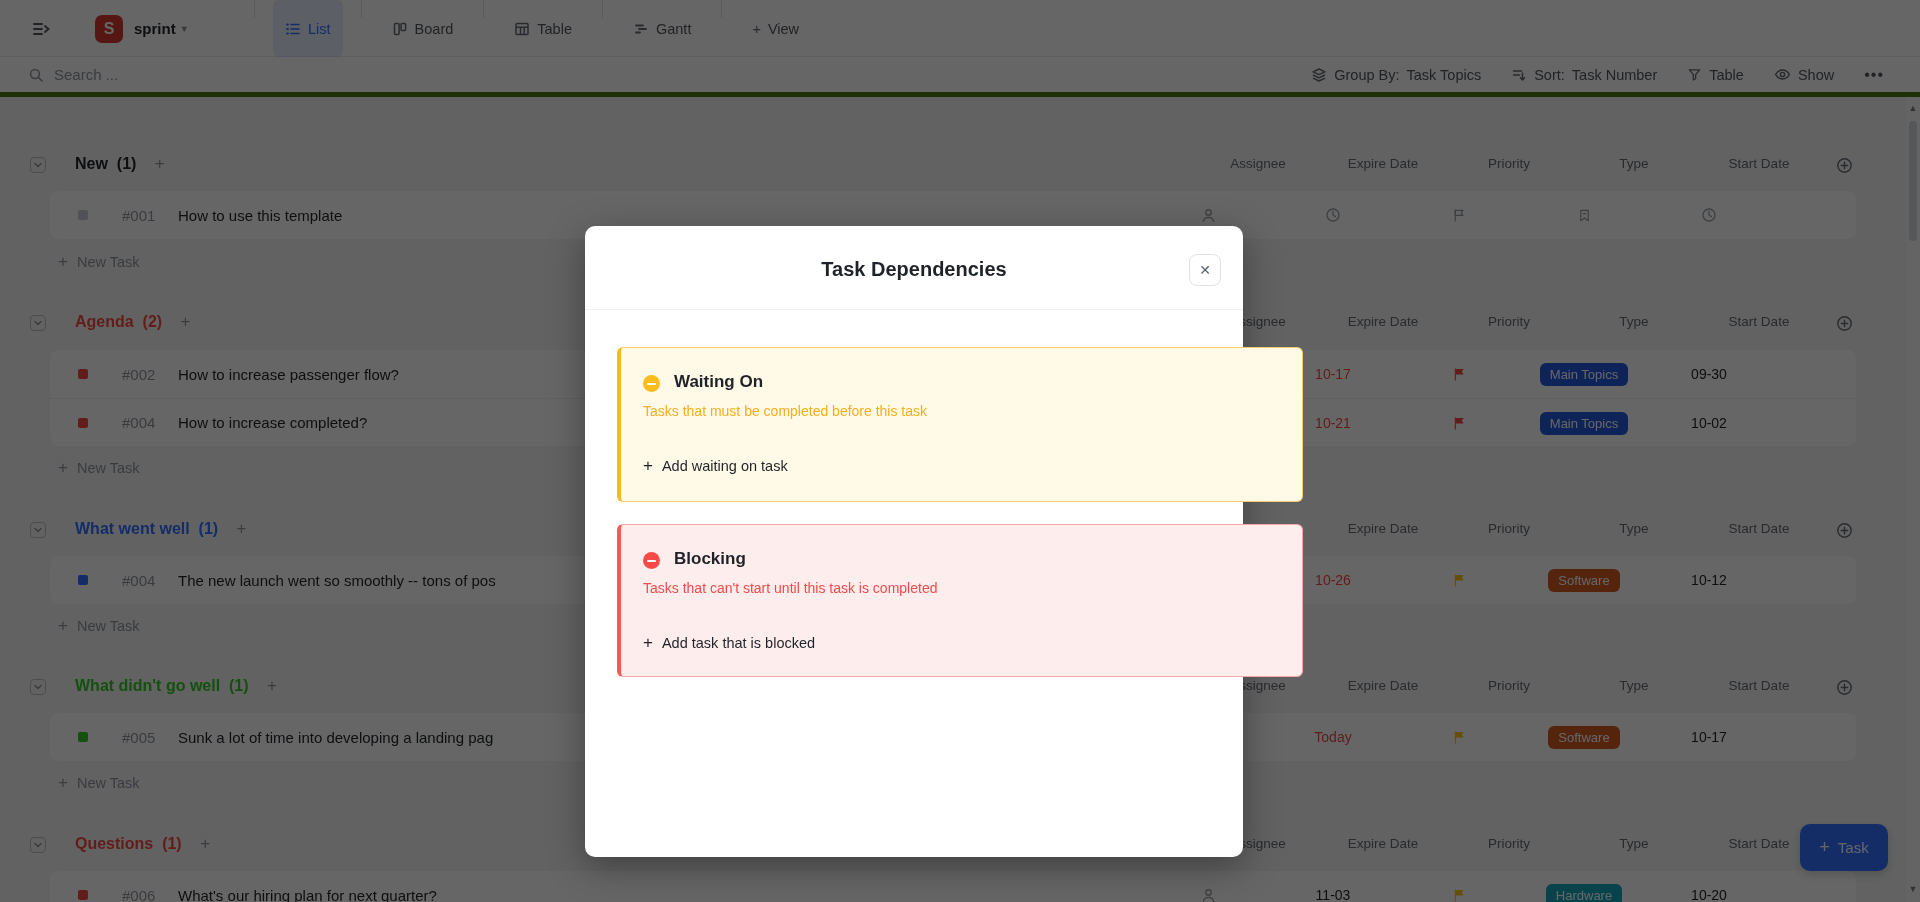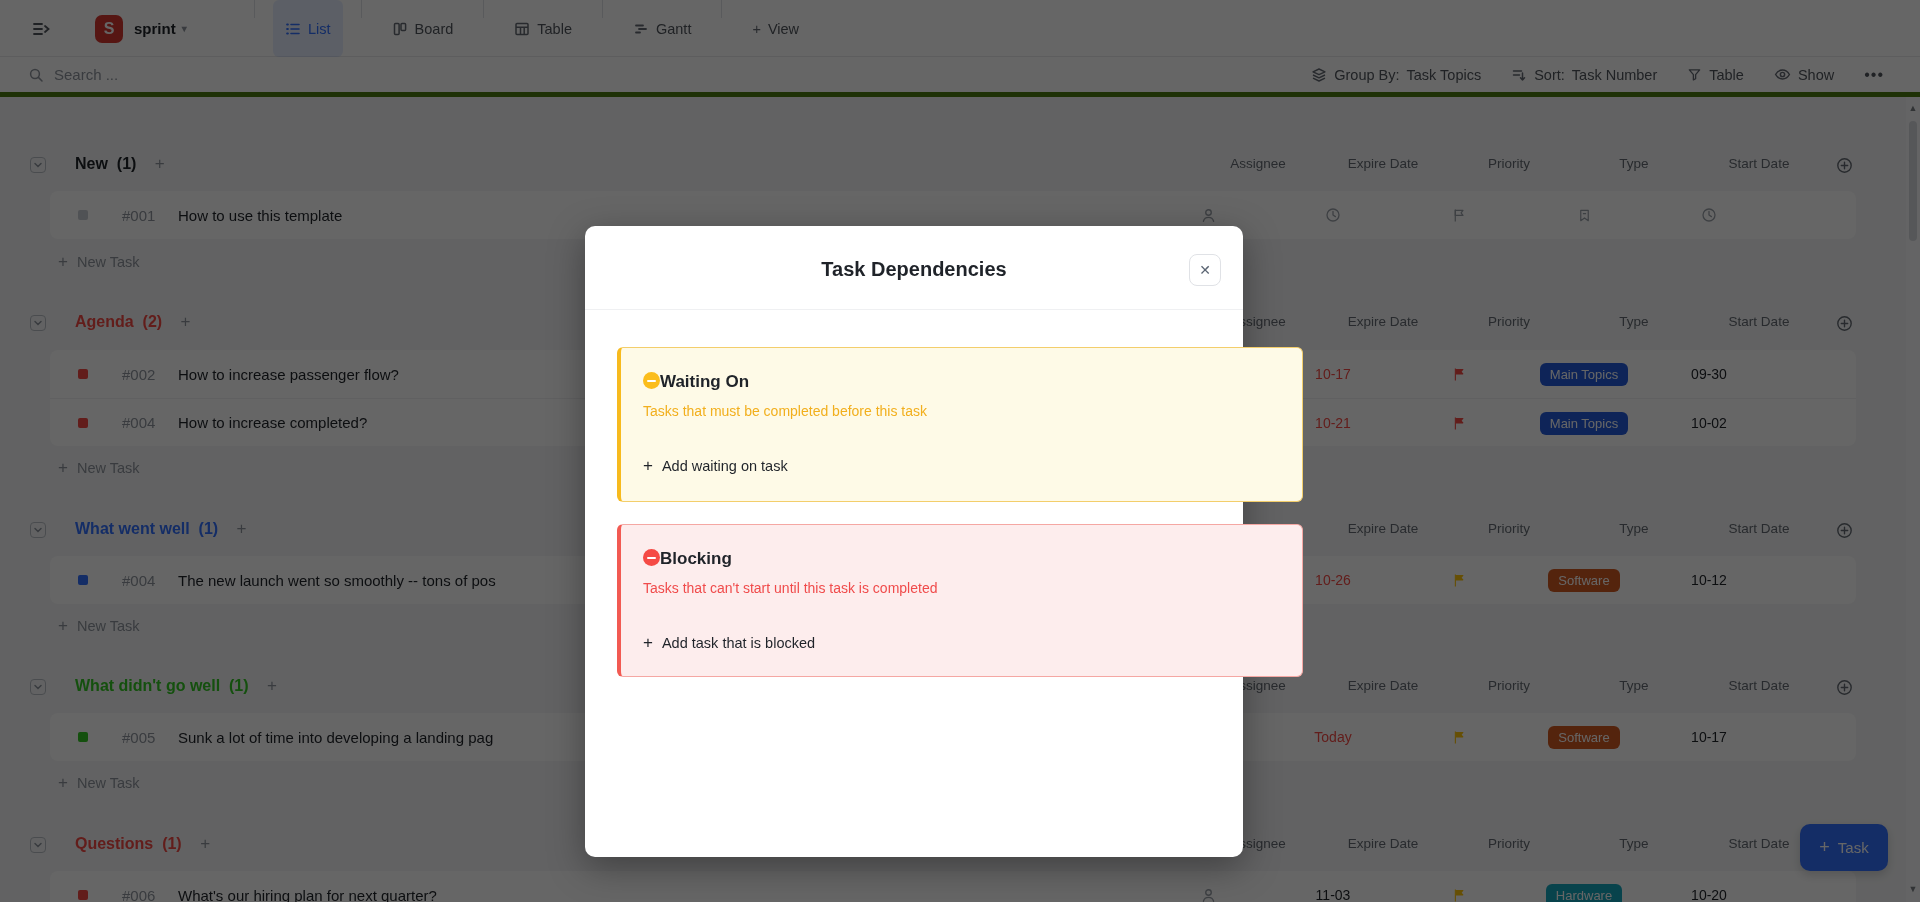--- a/index.html
+++ b/index.html
@@ -83,21 +83,21 @@
            border-radius:10px; z-index:60; box-shadow:0 10px 36px rgba(0,0,0,.35); }
   .modal-head { position:relative; height:84px; border-bottom:1px solid #EFF0F2; }
   .modal-title { position:absolute; left:0; right:0; top:32px; text-align:center; font-size:20px;
                  font-weight:bold; color:#1F2329; }
   .modal-close { position:absolute; right:22px; top:28px; width:32px; height:32px; border:1px solid #E0E2E6;
                  border-radius:8px; color:#5A6472; font-size:14px; display:flex; align-items:center;
                  justify-content:center; cursor:pointer; background:#fff; }
   .dep-card { position:absolute; left:32px; width:686px; border-radius:6px; border:1px solid; border-left-width:4px; }
   .dep-waiting { top:121px; height:155px; }
   .dep-blocking { top:298px; height:153px; }
-  .dep-head { position:absolute; left:22px; top:24px; display:flex; align-items:flex-start; gap:0; }
+  .dep-head { position:absolute; left:22px; top:24px; display:flex; align-items:flex-end; gap:14px; }
   .dep-ic { width:17px; height:17px; border-radius:50%; position:relative; }
   .dep-ic::after { content:""; position:absolute; left:4px; top:7.5px; width:9px; height:2.4px;
                    background:#fff; border-radius:1px; }
   .dep-title { font-size:17px; font-weight:600; color:#1F2329; }
   .dep-sub { position:absolute; left:22px; top:55px; font-size:14px; }
   .dep-action { position:absolute; left:22px; top:108px; display:flex; align-items:center; gap:9px;
                 font-size:14.5px; color:#1F2329; cursor:pointer; }
   .dep-action .ap { font-size:17px; }
 
   svg { display:block; }

